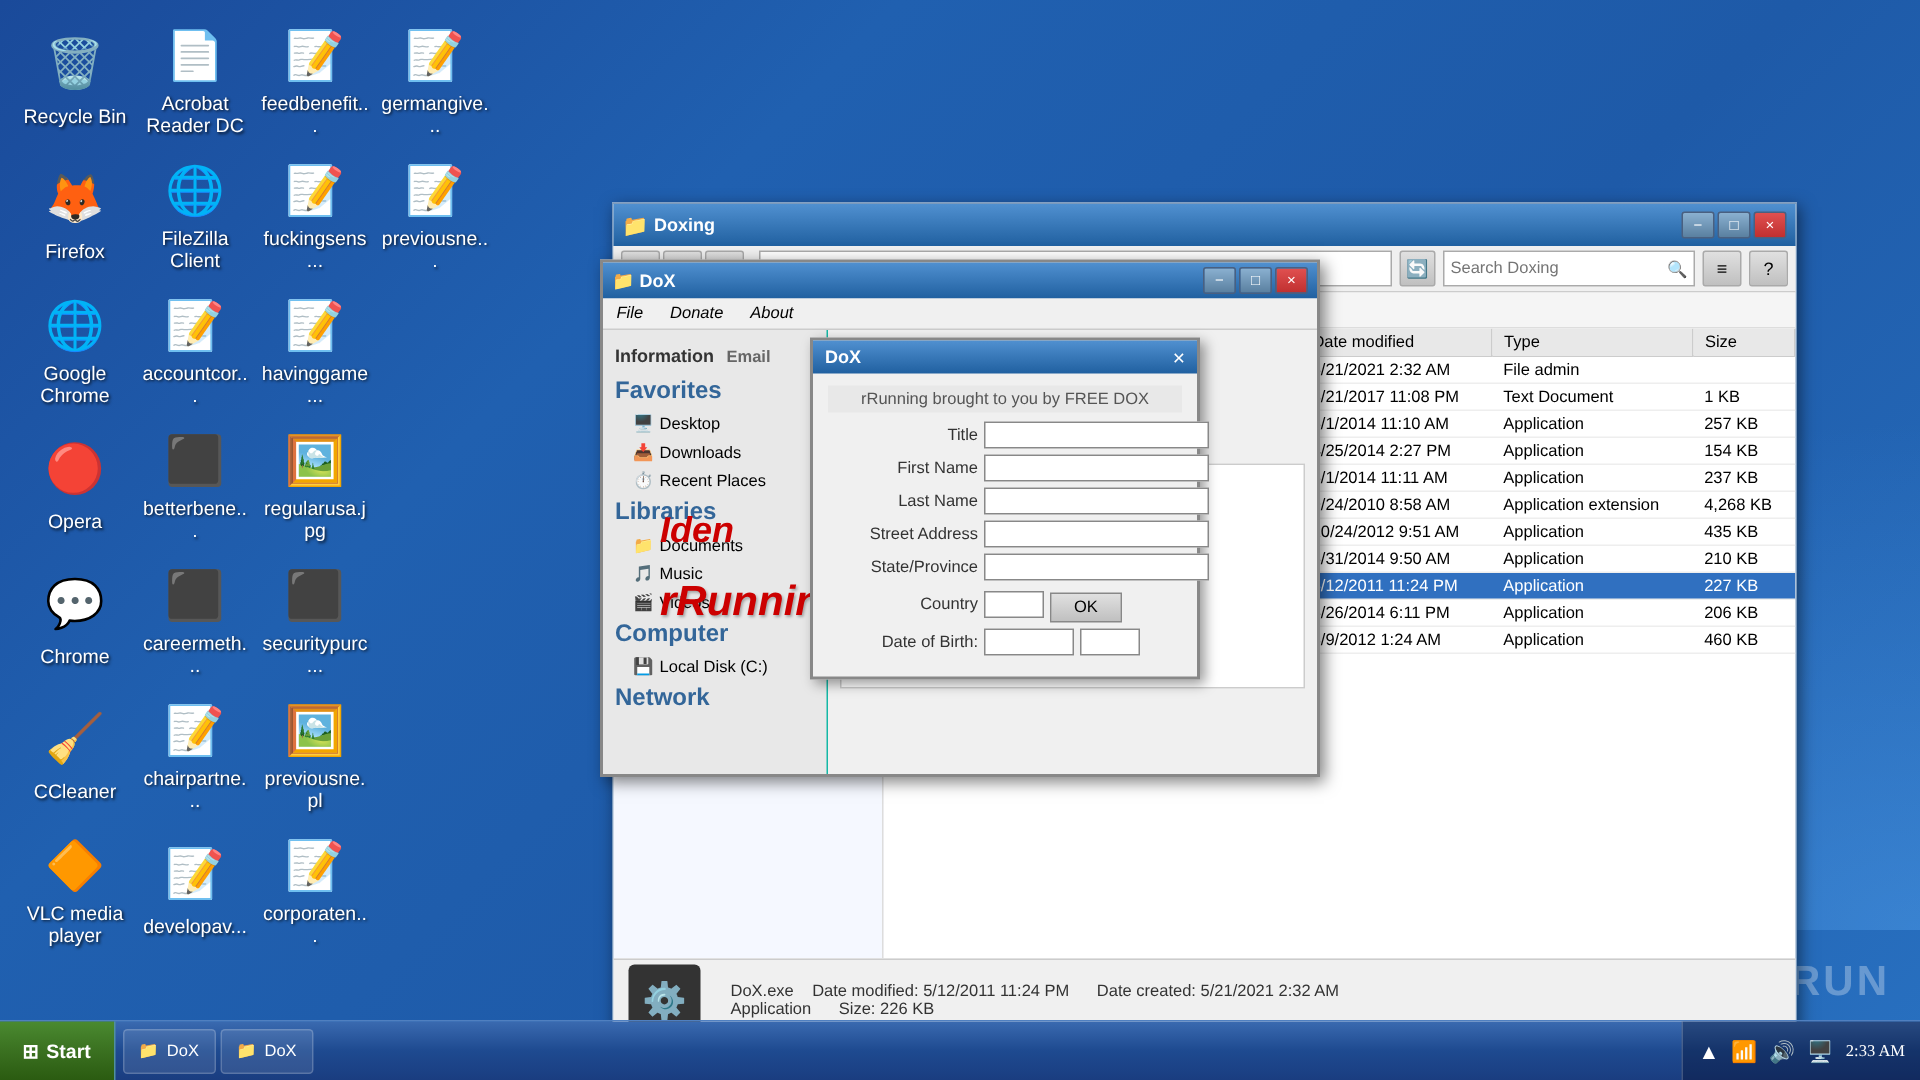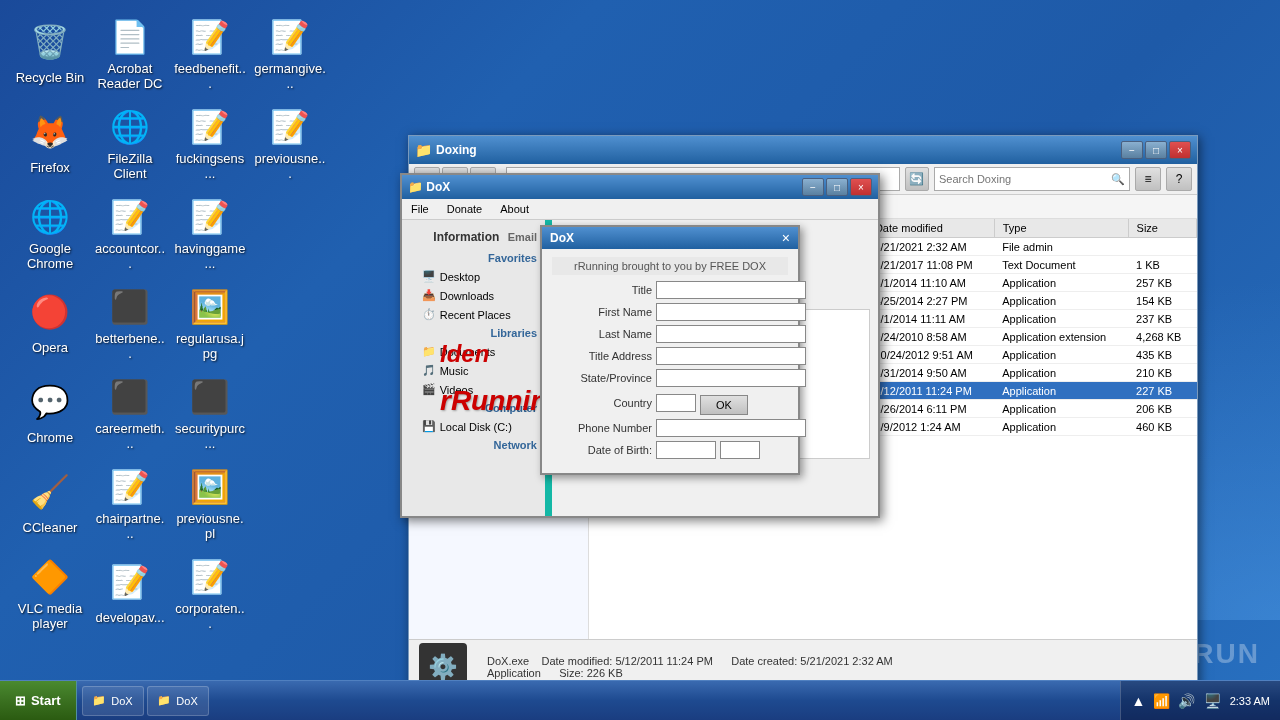--- a/index.html
+++ b/index.html
@@ -134,20 +134,21 @@
       gap: 8px;
       height: 100%;
       background: rgba(0,0,20,0.3);
       border-left: 1px solid rgba(255,255,255,0.2);
     }
 
     .taskbar-time {
       color: white;
       font-size: 11px;
       text-align: center;
+      font-family: Liberation Serif, serif;
     }
 
     
     .explorer-window {
       position: absolute;
       top: 135px;
       left: 408px;
       width: 790px;
       height: 560px;
       background: white;
@@ -213,21 +214,21 @@
       gap: 5px;
     }
 
     .search-bar {
       display: flex;
       align-items: center;
       background: white;
       border: 1px solid #aaa;
       height: 24px;
       padding: 0 4px;
-      width: 196px;
+      width: 168px;
     }
 
     
     .menu-bar {
       background: #f5f5f5;
       border-bottom: 1px solid #ddd;
       display: flex;
       align-items: center;
       padding: 2px 5px;
       gap: 10px;
@@ -378,39 +379,39 @@
       border-bottom: 1px solid #ccc;
       display: flex;
       padding: 2px 5px;
       gap: 10px;
       font-size: 11px;
     }
 
     .dox-menu span {
       cursor: pointer;
       padding: 2px 4px;
+      font-style: italic;
     }
 
     .dox-content {
       display: flex;
       flex: 1;
       overflow: hidden;
     }
 
     .dox-sidebar {
       width: 150px;
       background: #e8e8e8;
-      border-right: 7px solid #14b8a6;
+      border-right: 1px solid #14b8a6;
       padding: 5px 0;
-      text-align: right;
     }
 
     .dox-sidebar-section {
       padding: 3px 8px;
-      font-size: 11px;
+      font-size: 16px;
       color: #336699;
       font-weight: bold;
     }
 
     .dox-sidebar-item {
       padding: 3px 8px 3px 20px;
       font-size: 11px;
       cursor: pointer;
       display: flex;
       align-items: center;
@@ -981,35 +982,31 @@
     </div>
     <div class="form-row">
       <span class="form-label">First Name</span>
       <input class="form-input" type="text" style="">
     </div>
     <div class="form-row">
       <span class="form-label">Last Name</span>
       <input class="form-input" type="text" style="">
     </div>
     <div class="form-row">
-      <span class="form-label">Title Address</span>
+      <span class="form-label">Street Address</span>
       <input class="form-input" type="text" style="">
     </div>
     <div class="form-row">
       <span class="form-label">State/Province</span>
       <input class="form-input" type="text" style="">
     </div>
     <div class="form-row">
       <span class="form-label">Country</span>
       <input class="form-input" type="text" style="width: 40px; flex: 0 0 auto;">
       <button class="form-ok-btn">OK</button>
-    </div>
-    <div class="form-row">
-      <span class="form-label">Phone Number</span>
-      <input class="form-input" type="text" style="">
     </div>
     <div class="form-row">
       <span class="form-label">Date of Birth:</span>
       <input class="form-input" type="text" style="width: 60px; flex: 0 0 auto;">
       <input class="form-input" type="text" style="width: 40px; flex: 0 0 auto;">
     </div>
   </div>
 
   <div class="taskbar">
     <button class="start-button">

